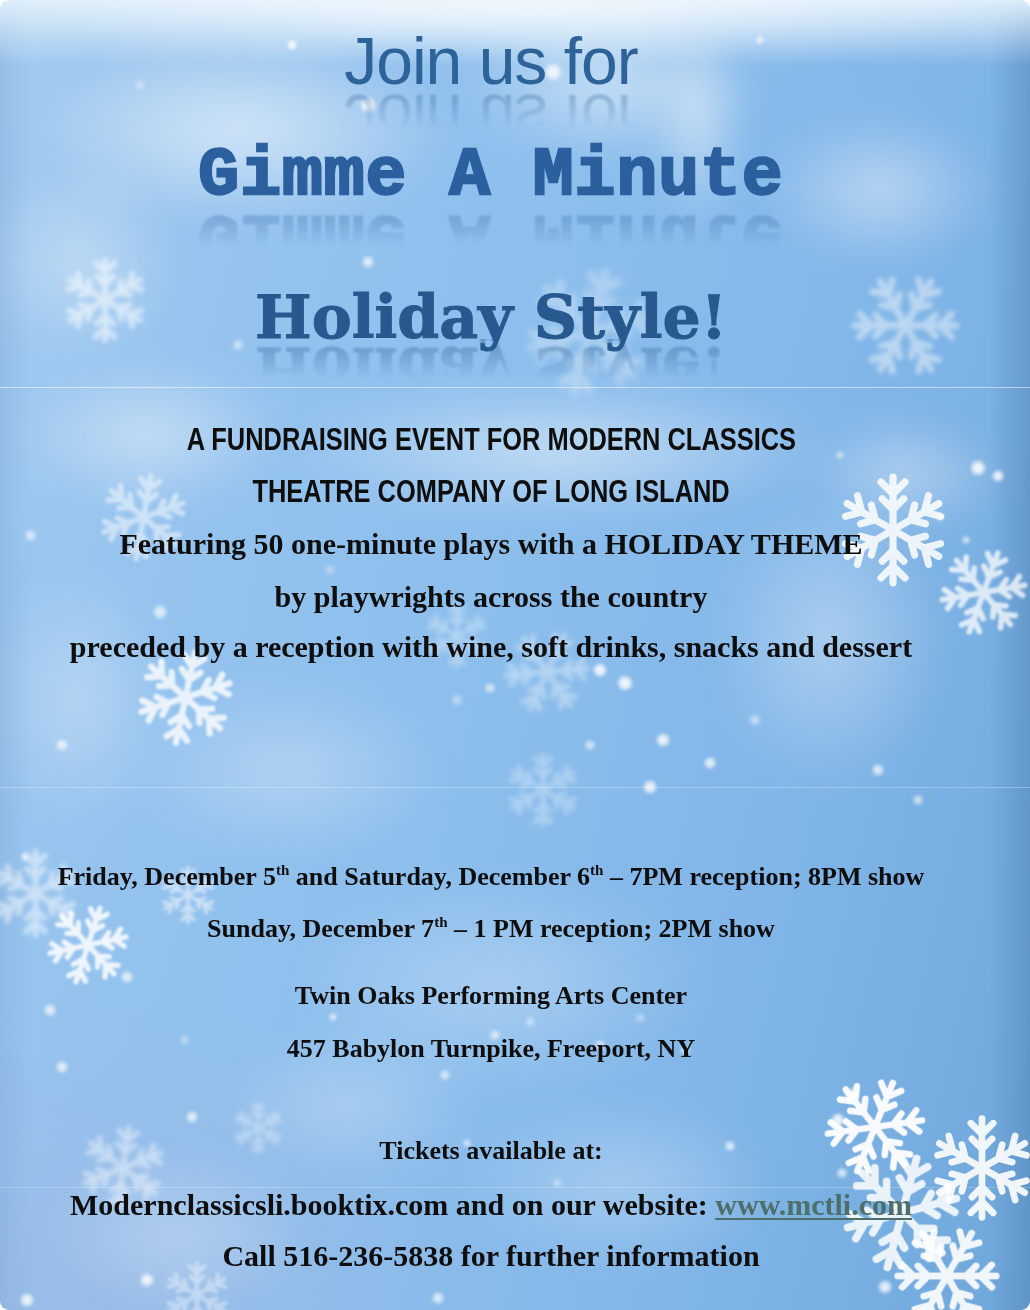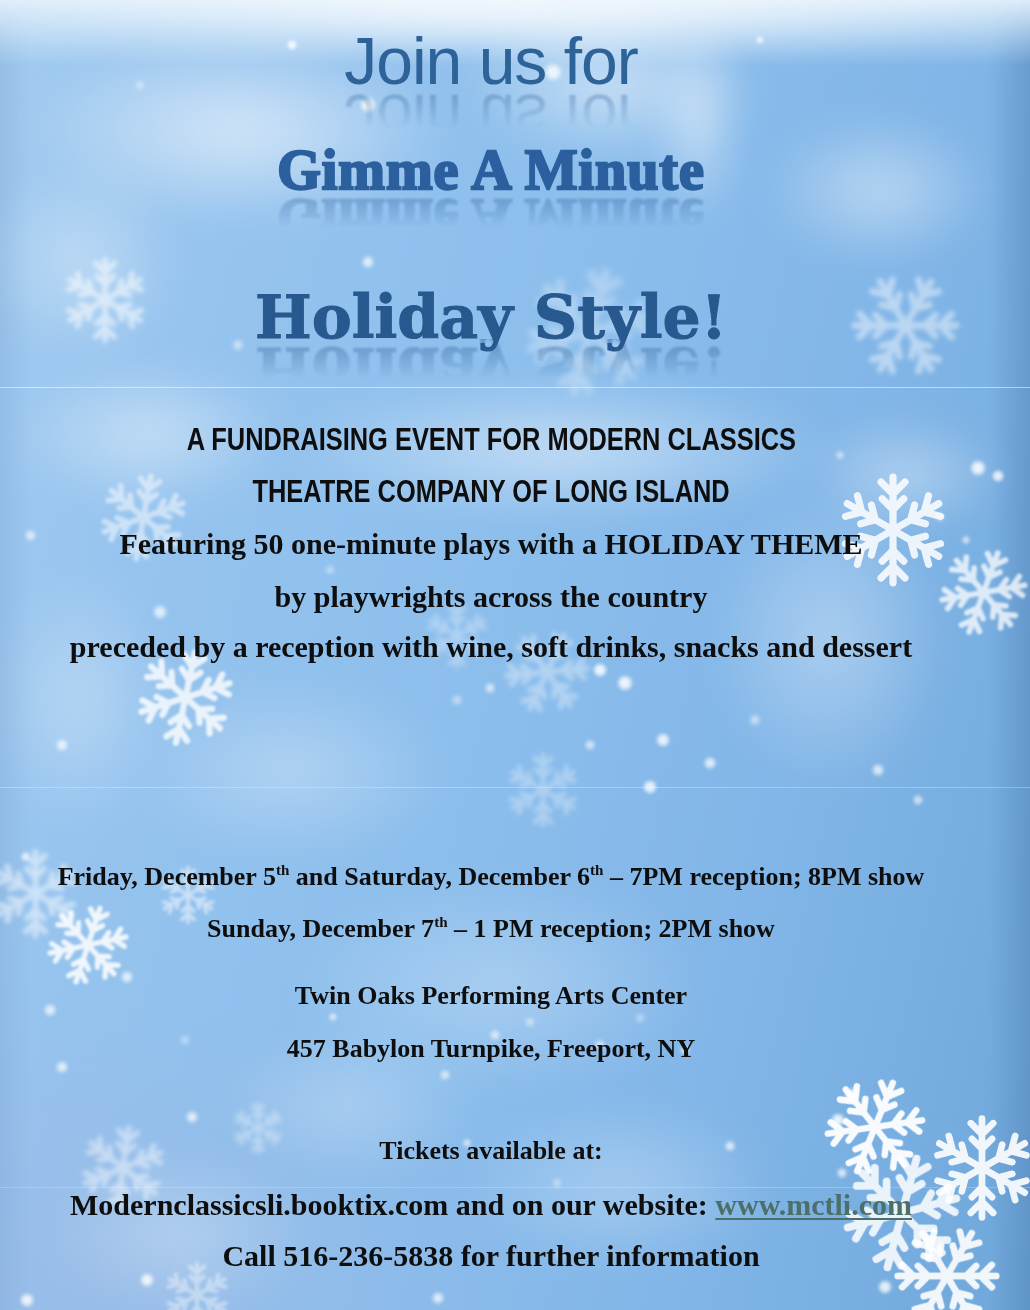--- a/index.html
+++ b/index.html
@@ -4,36 +4,37 @@
 <style>
   html,body{margin:0;padding:0;}
   body{font-family:"Liberation Serif",serif;}
   .page{
     position:relative;width:1030px;height:1310px;overflow:hidden;
     background:
       linear-gradient(180deg, rgba(226,240,251,.95) 0%, rgba(226,240,251,0) 5%),
       linear-gradient(90deg, rgba(120,160,205,.28) 0%, rgba(120,160,205,0) 3%, rgba(120,160,205,0) 96%, rgba(70,118,172,.38) 100%),
       radial-gradient(60% 30% at 10% 97%, rgba(165,175,218,.30), rgba(165,175,218,0) 70%),
       linear-gradient(103deg, #a2cbf0 0%, #95c3ee 22%, #8cbeec 48%, #82b6e8 72%, #6fa7da 100%);
+    border-radius: 9px;
   }
   .bg{position:absolute;inset:0;pointer-events:none;}
   .cloud{position:absolute;border-radius:50%;filter:blur(16px);
     background:radial-gradient(closest-side, rgba(255,255,255,.95), rgba(255,255,255,0));}
   .dot{position:absolute;border-radius:50%;
     background:radial-gradient(circle, rgba(255,255,255,.98) 28%, rgba(255,255,255,0) 72%);}
   .flake{position:absolute;}
   .seam{position:absolute;left:0;width:100%;height:1px;background:#ffffff;}
   .content{position:absolute;left:0;top:0;width:982px;height:1310px;}
   .hero{position:absolute;left:0;width:100%;text-align:center;line-height:1;white-space:nowrap;}
   .hero .refl{transform:scaleY(-1);opacity:.48;filter:blur(1.3px);margin-top:-0.13em;
     -webkit-mask-image:linear-gradient(to bottom, rgba(0,0,0,0) 34%, rgba(0,0,0,.9) 100%);
     mask-image:linear-gradient(to bottom, rgba(0,0,0,0) 34%, rgba(0,0,0,.9) 100%);}
   .intro-line{font-family:"Liberation Sans",sans-serif;font-weight:400;font-size:66px;
     letter-spacing:-1px;color:#2d6398;}
-  .title-line{font-family:Liberation Serif, serif;font-weight:700;font-size:56px;
+  .title-line{font-family:Liberation Mono, monospace;font-weight:700;font-size:68px;
     letter-spacing:1px;color:#2b5f9e;-webkit-text-stroke:2.4px #2b5f9e;}
   .subtitle-line{font-family:"DejaVu Serif",serif;font-weight:700;font-size:60px;
     color:#27598f;-webkit-text-stroke:1px #27598f;}
   .t{position:absolute;left:0;width:100%;text-align:center;white-space:nowrap;
     color:#0e0e0e;font-weight:700;font-size:30px;}
   .caps-heading{font-family:"Liberation Sans",sans-serif;font-size:31px;letter-spacing:0;}
   .caps-heading .squeeze{display:inline-block;transform:scaleX(.82);transform-origin:center;}
   .sched{font-size:26px;margin-top:32px;}
   .mid{font-size:26px;}
   sup{font-size:.58em;line-height:0;vertical-align:super;}

